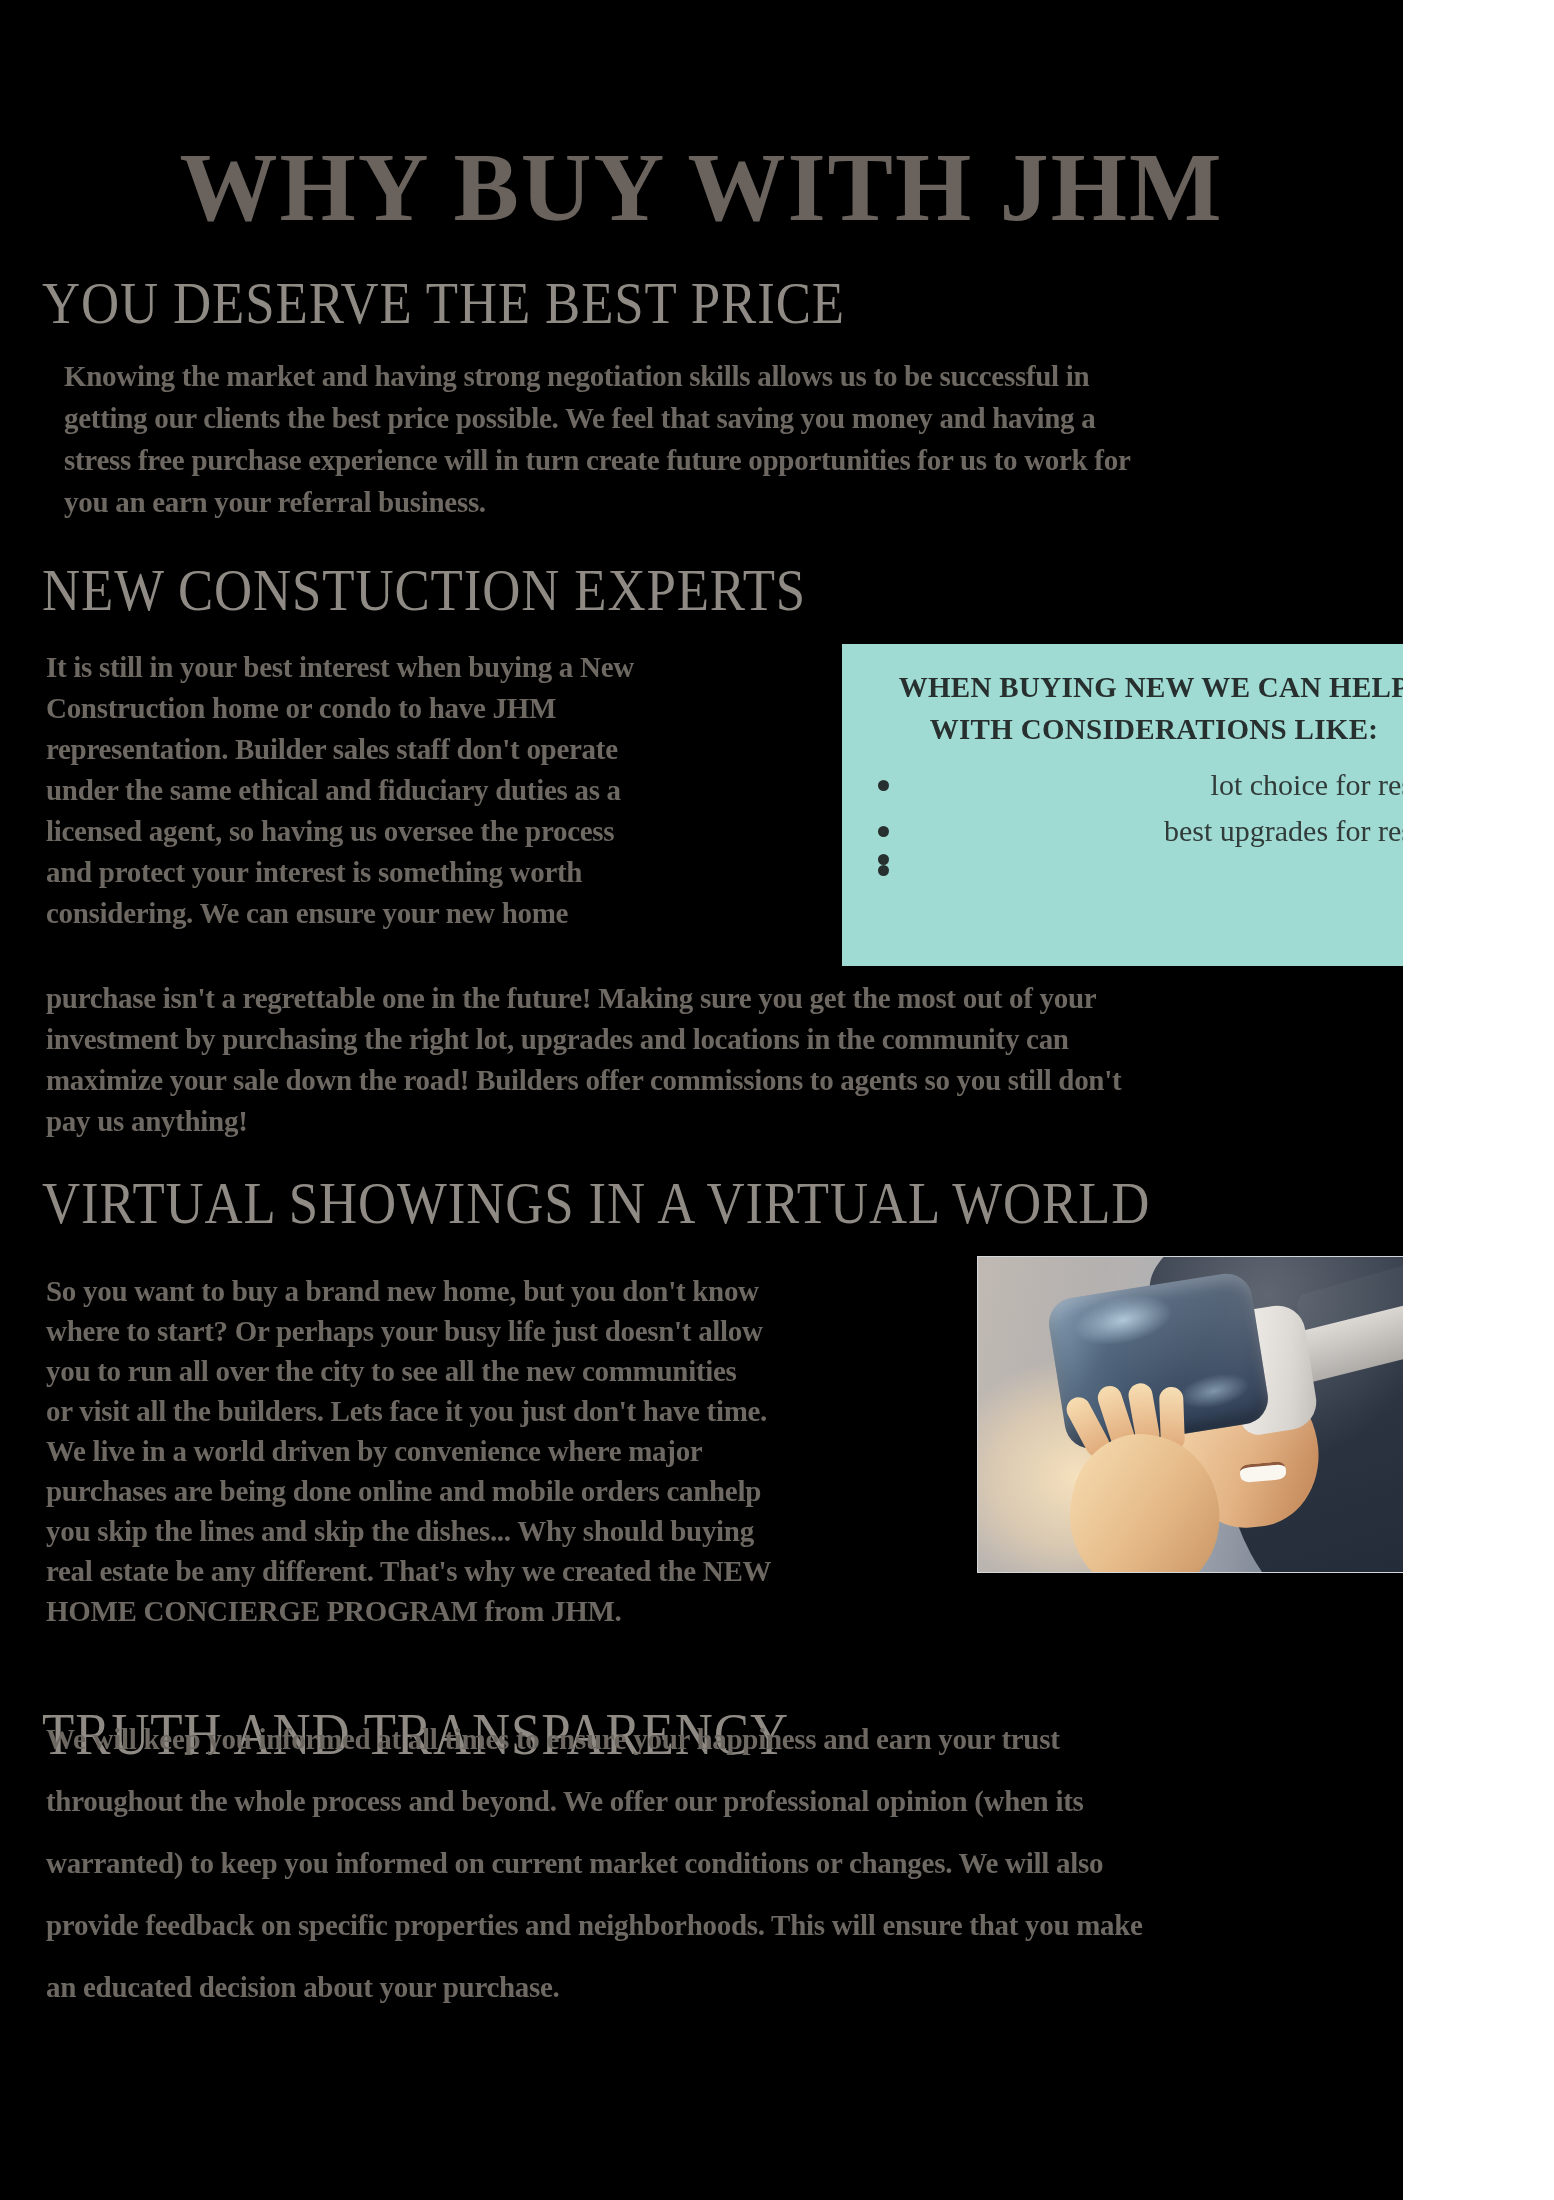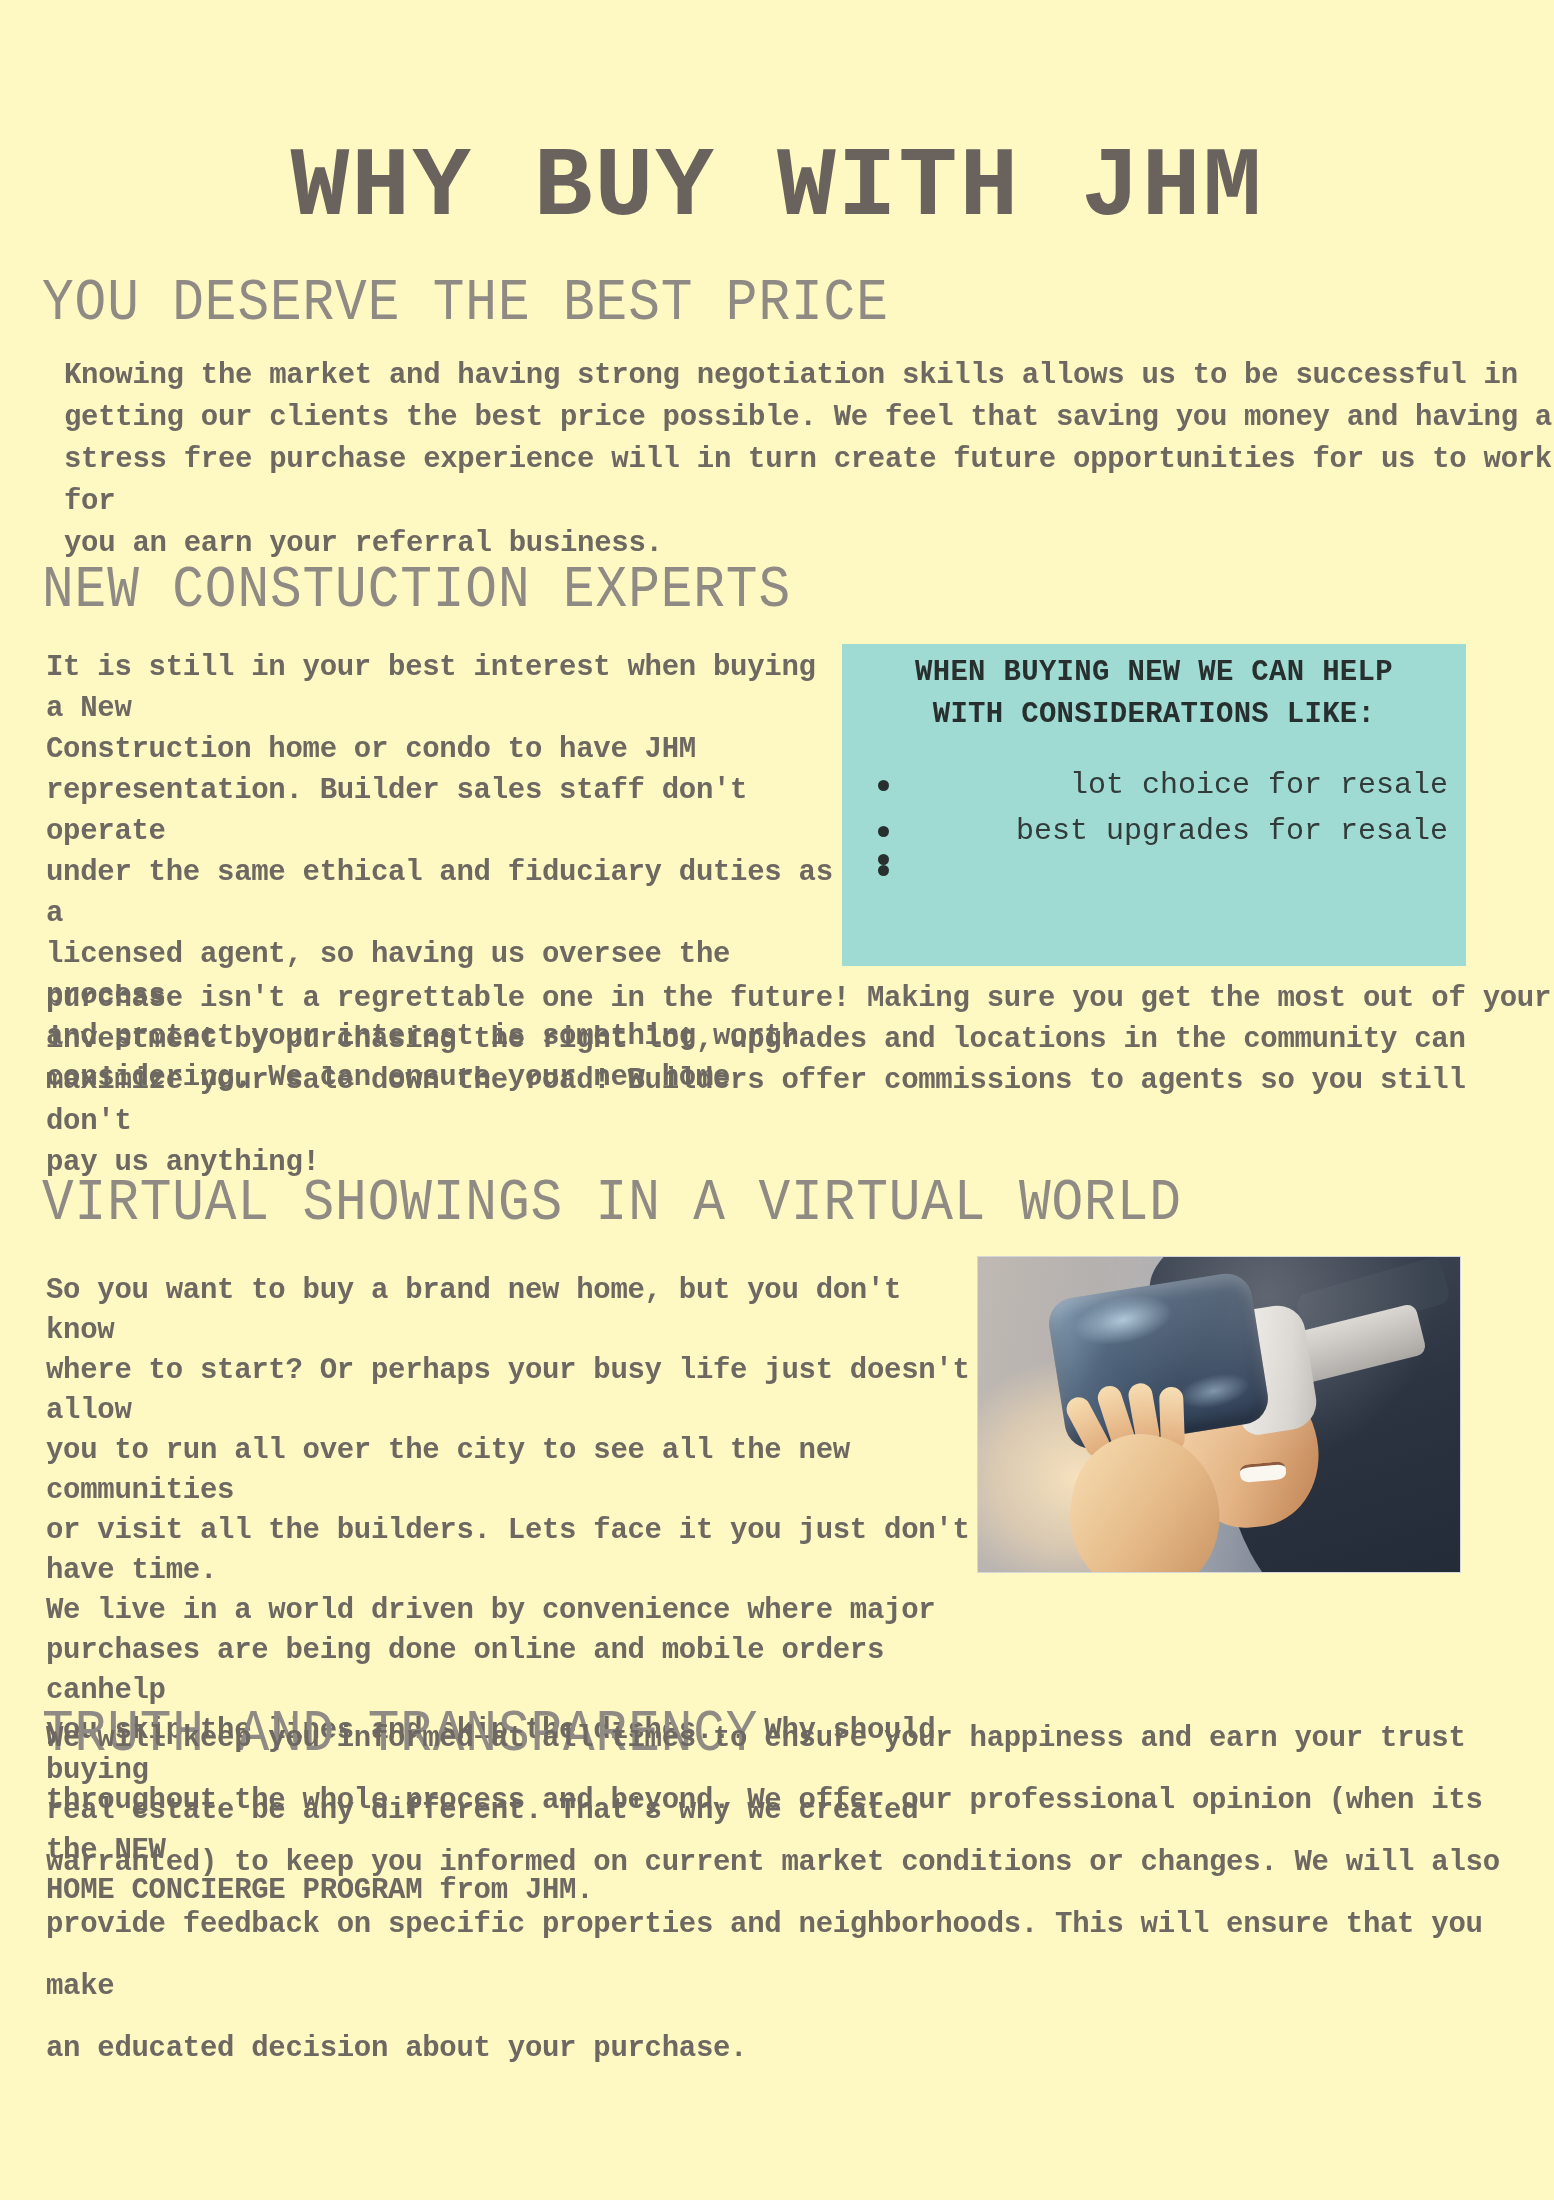--- a/index.html
+++ b/index.html
@@ -1,18 +1,18 @@
 <!DOCTYPE html>
 <html><head>
 <meta charset="utf-8">
 <style>
   html,body { margin:0; padding:0; background:#ffffff; }
   .page {
-    position:relative; width:1554px; height:2200px; background:#fef9c3;
-    overflow:hidden; font-family:Liberation Mono, monospace;
+    position:relative; width:1403px; height:2200px; background:#000000;
+    overflow:hidden; font-family:Liberation Serif, serif;
   }
   .title {
     position:absolute; left:0; right:0; top:129px; margin:0;
     text-align:center; font-size:98px; font-weight:700; letter-spacing:2px;
     color:#6a635d; line-height:1.2; white-space:nowrap;
   }
   .h2 {
     position:absolute; left:42px; margin:0;
     font-size:60px; font-weight:400; letter-spacing:1px; color:#8f8a84;
     line-height:1.2; white-space:nowrap;
@@ -31,21 +31,21 @@
   .p-newcon-left  { top:647px;  line-height:41px; width:800px; }
   .p-newcon-cont  { top:978px;  line-height:41px; }
   .p-virtual      { top:1271px; line-height:40px; width:940px; }
   .p-truth        { top:1708px; line-height:62px; }
 
   .teal-box {
     position:absolute; left:842px; top:644px; width:624px; height:322px;
     background:#9fdad3;
   }
   .box-title {
-    margin:0; padding-top:8px; text-align:center;
+    margin:0; padding-top:22px; text-align:center;
     font-size:29px; font-weight:700; color:#27302e; letter-spacing:0.3px;
     line-height:42px; white-space:pre-line;
   }
   .box-list { position:absolute; left:36px; top:118px; right:18px; }
   .box-item { display:flex; align-items:center; line-height:46px;justify-content:space-between; }
   .dot {
     width:11px; height:11px; border-radius:50%; background:#27302e;
     margin-right:24px; flex:none;
   }
   .box-item-text { font-size:30px; font-weight:400; color:#313b39; }

